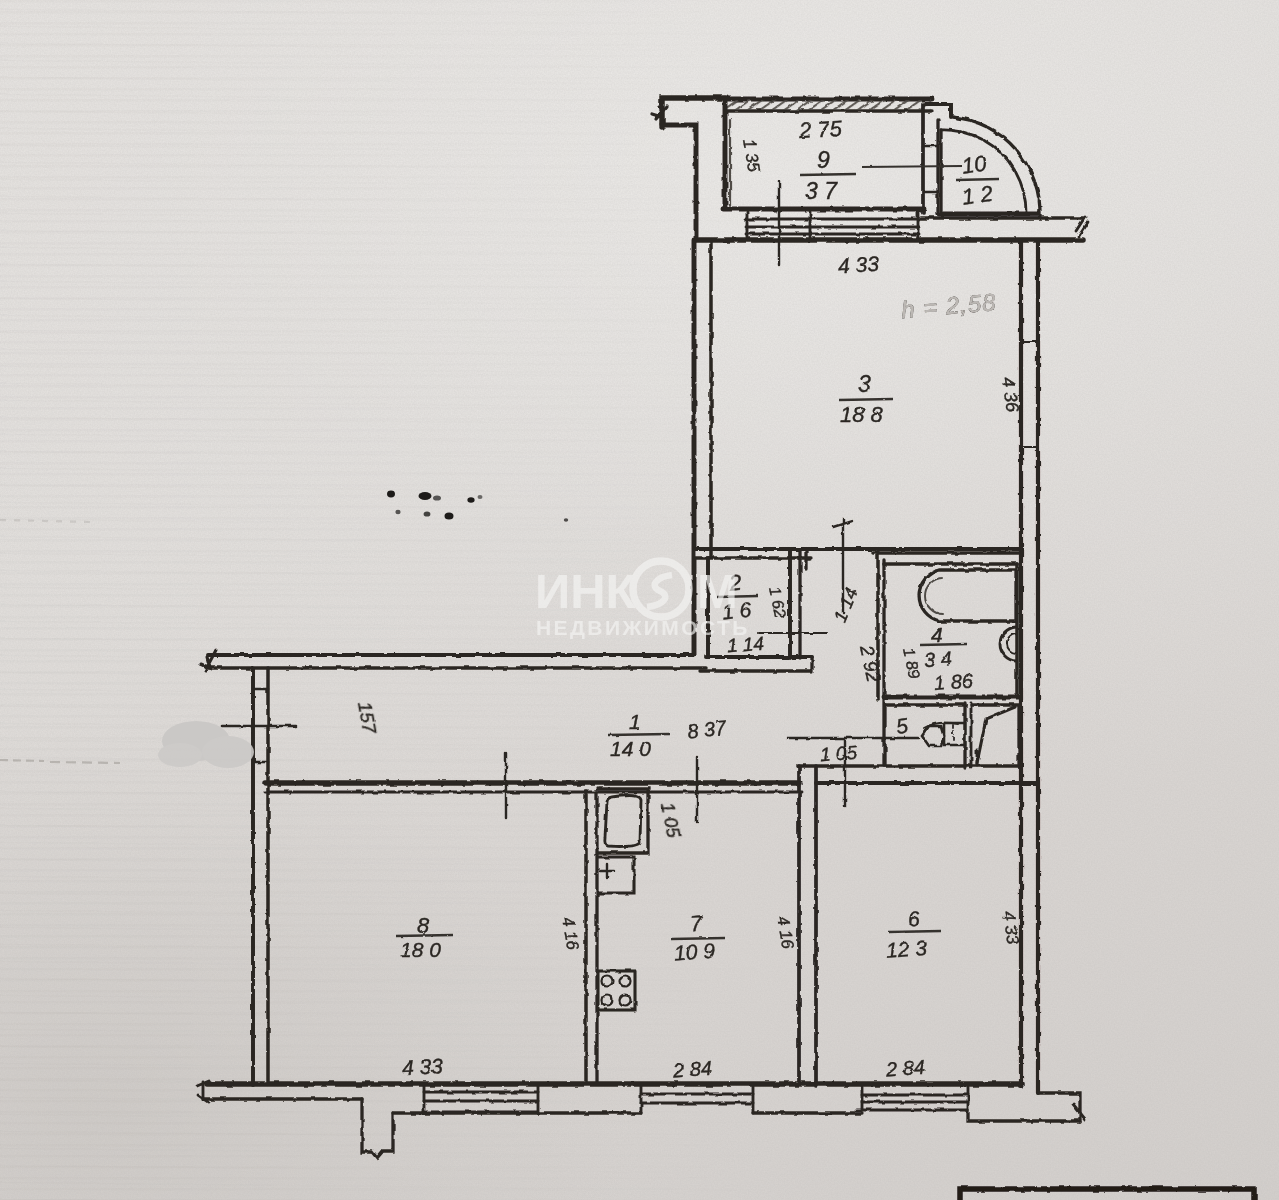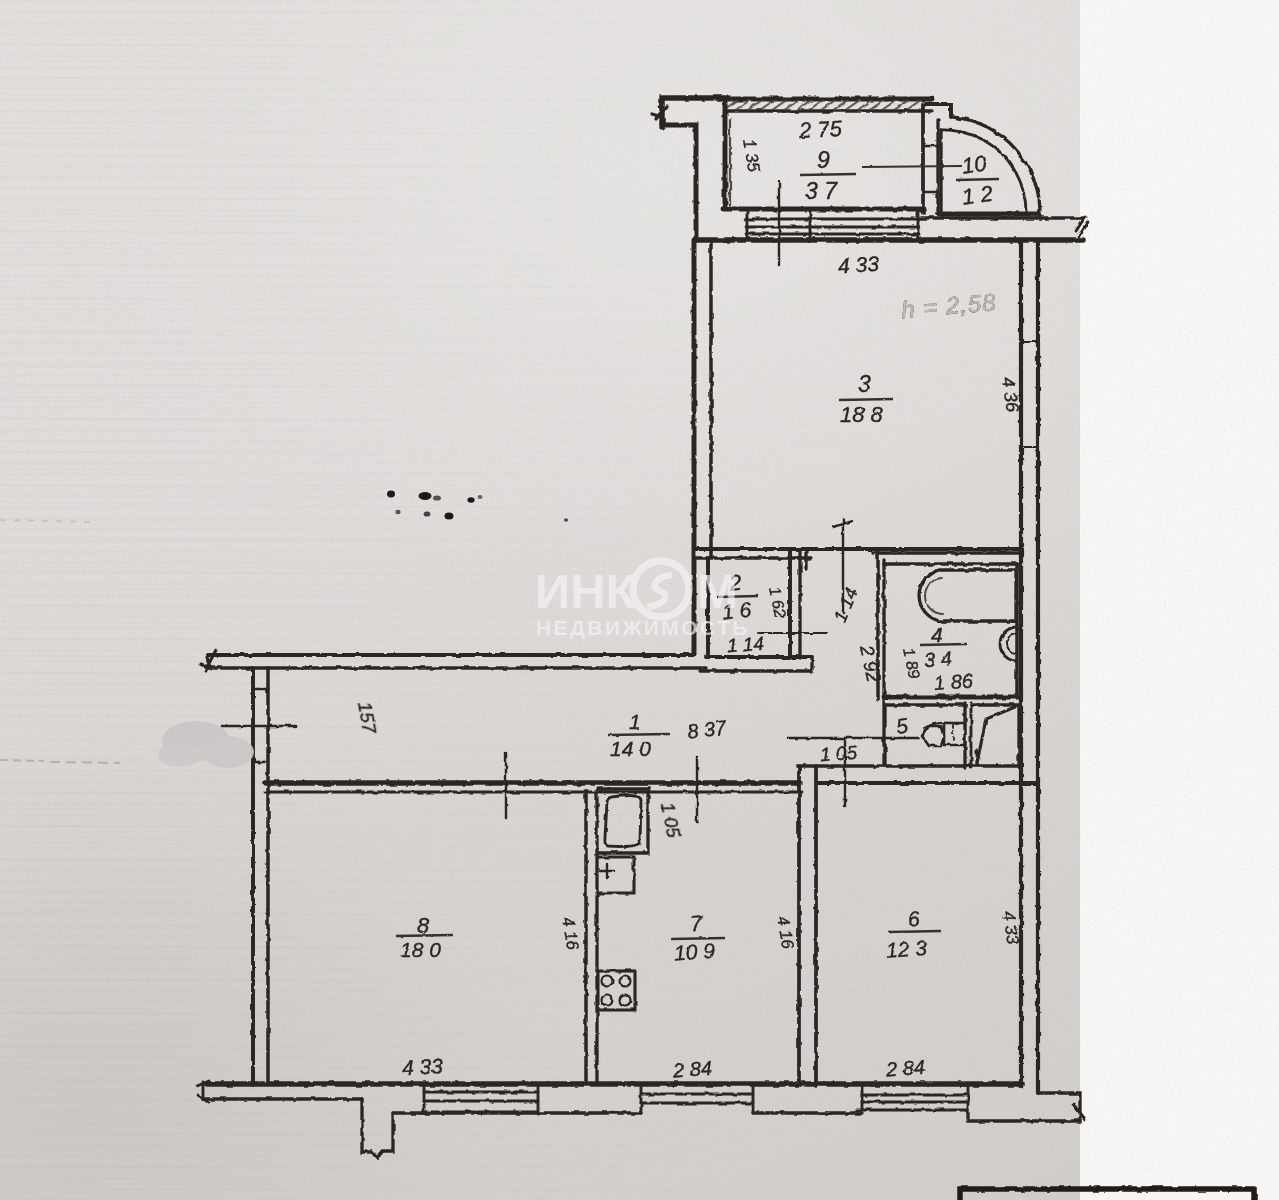--- a/index.html
+++ b/index.html
@@ -1,17 +1,17 @@
 <!DOCTYPE html>
 <html><head>
 <meta charset="utf-8">
 <style>
 html,body{margin:0;padding:0;}
 body{width:1279px;height:1200px;overflow:hidden;font-family:"Liberation Sans",sans-serif;}
-#page{position:relative;width:1080px;height:1200px;
+#page{position:relative;width:1279px;height:1200px;
 background:
  radial-gradient(120% 80% at 60% 14%, rgba(242,241,239,0.6) 0%, rgba(233,231,229,0.3) 40%, rgba(216,213,210,0.0) 68%),
  radial-gradient(60% 45% at 8% 92%, rgba(196,192,188,0.5) 0%, rgba(196,192,188,0.0) 70%),
  linear-gradient(160deg, #e7e4e1 0%, #e3e0dd 35%, #dcd8d5 65%, #d4d0cd 100%);
 text-decoration: underline;
 }
 #streaks{position:absolute;left:0;top:0;width:820px;height:1200px;
 background:
 repeating-linear-gradient(180deg, rgba(105,100,96,0.045) 0px, rgba(105,100,96,0.045) 2px, rgba(255,255,255,0.0) 3px, rgba(255,255,255,0.0) 11px),
 repeating-linear-gradient(180.6deg, rgba(110,105,100,0.035) 0px, rgba(110,105,100,0.035) 1.5px, rgba(255,255,255,0.0) 2px, rgba(255,255,255,0.0) 17px);

